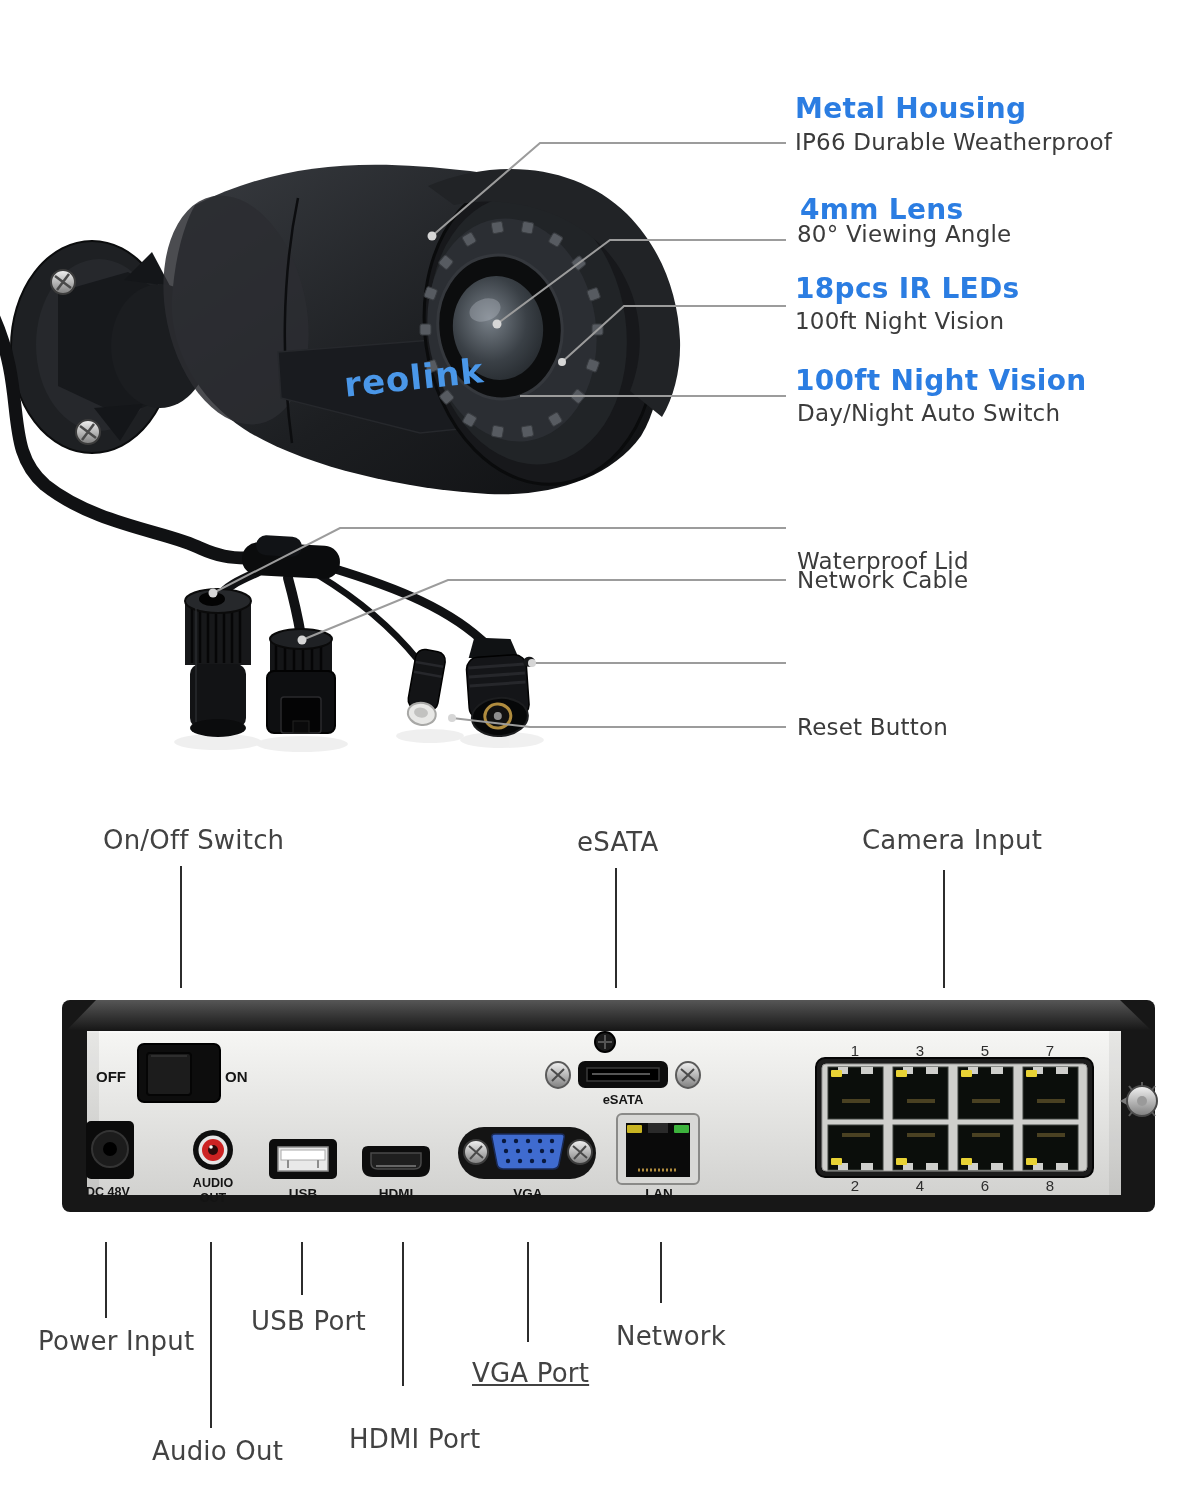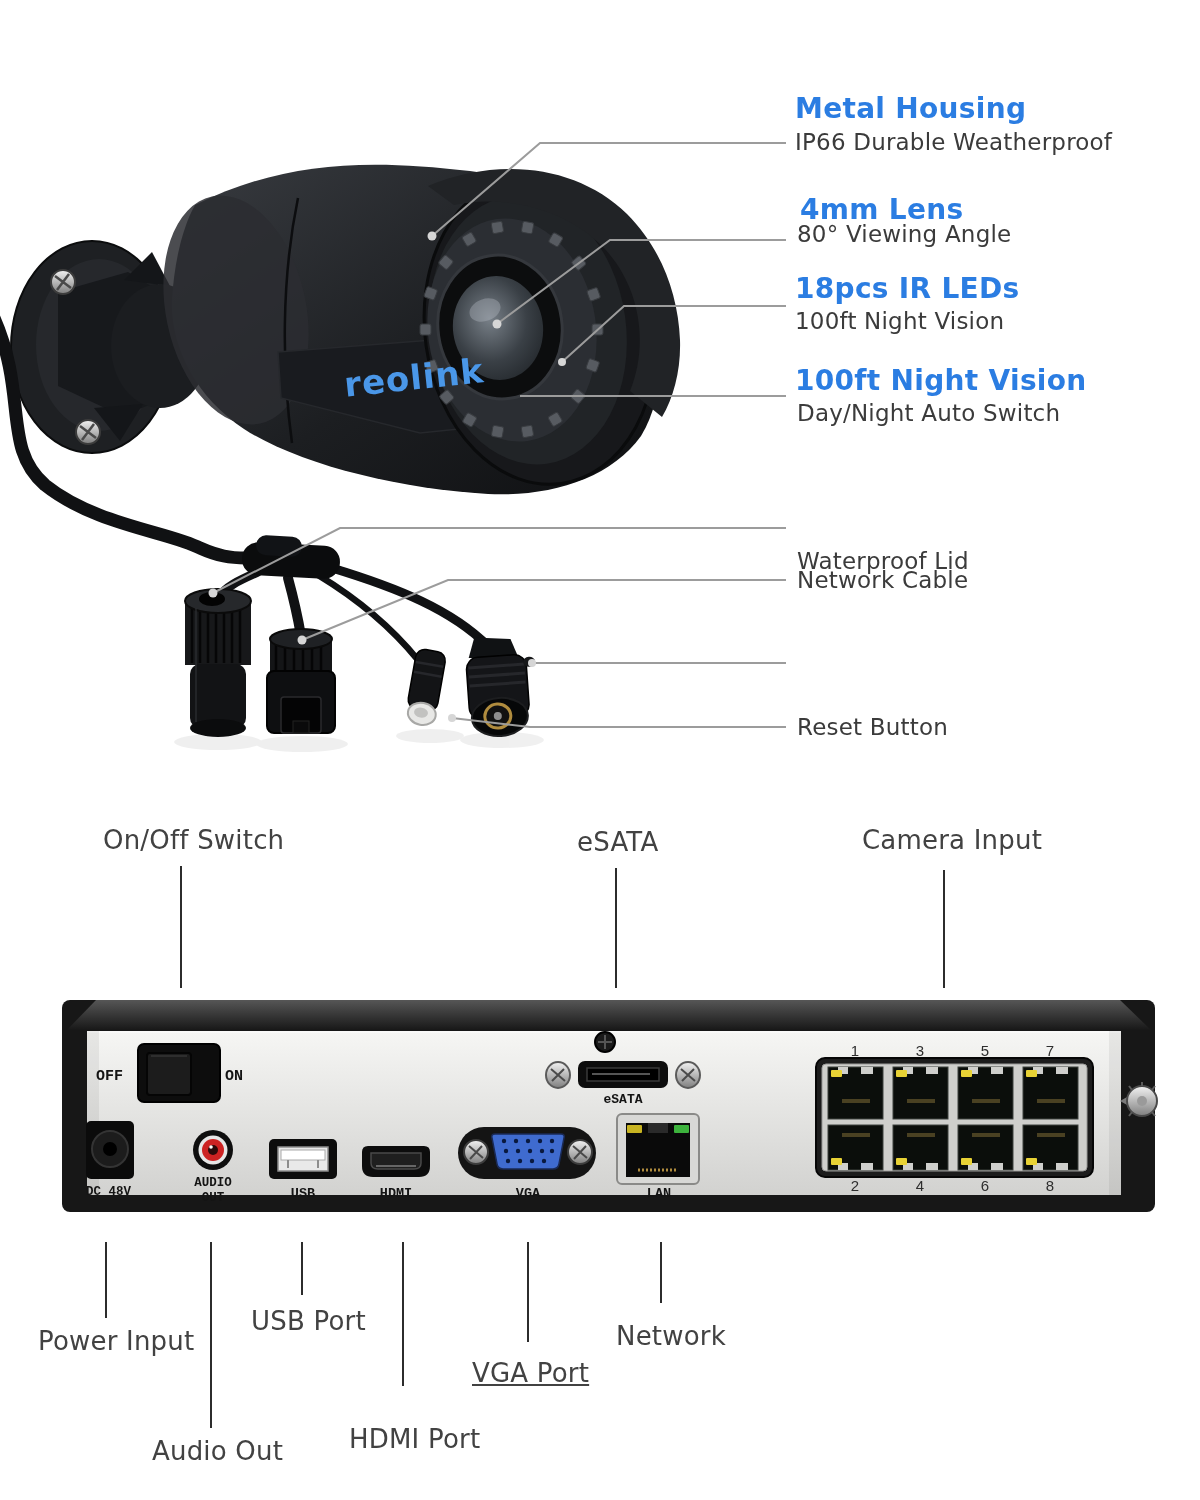--- a/index.html
+++ b/index.html
@@ -6,21 +6,21 @@
   .canvas{
     position:relative;width:1200px;height:1500px;background:#ffffff;
     font-family:"DejaVu Sans","Liberation Sans",sans-serif;overflow:hidden;
   }
   .canvas svg.art{position:absolute;left:0;top:0;z-index:1;}
   .lbl{position:absolute;z-index:2;white-space:nowrap;}
   .feat-title{font-size:28px;font-weight:700;color:#2b7de2;letter-spacing:.3px;}
   .feat-sub{font-size:23px;font-weight:400;color:#3b3b3b;letter-spacing:.2px;}
   .cable-lbl{font-size:23px;font-weight:400;color:#3b3b3b;letter-spacing:.2px;}
   .nvr-lbl{font-size:26px;font-weight:400;color:#424242;letter-spacing:.2px;}
-  .panel-lbl{font-family:Liberation Mono, monospace;font-weight:700;color:#141414;text-align:center;}
+  .panel-lbl{font-family:Liberation Sans, sans-serif;font-weight:700;color:#141414;text-align:center;}
   .pnum{position:absolute;z-index:2;width:30px;text-align:center;
         font-family:"Liberation Sans",sans-serif;font-size:15px;font-weight:400;color:#2e2e2e;}
 </style>
 </head>
 <body>
 
 <div class="canvas">
 
   <svg class="art" width="1200" height="1500" viewBox="0 0 1200 1500">
     <defs>

